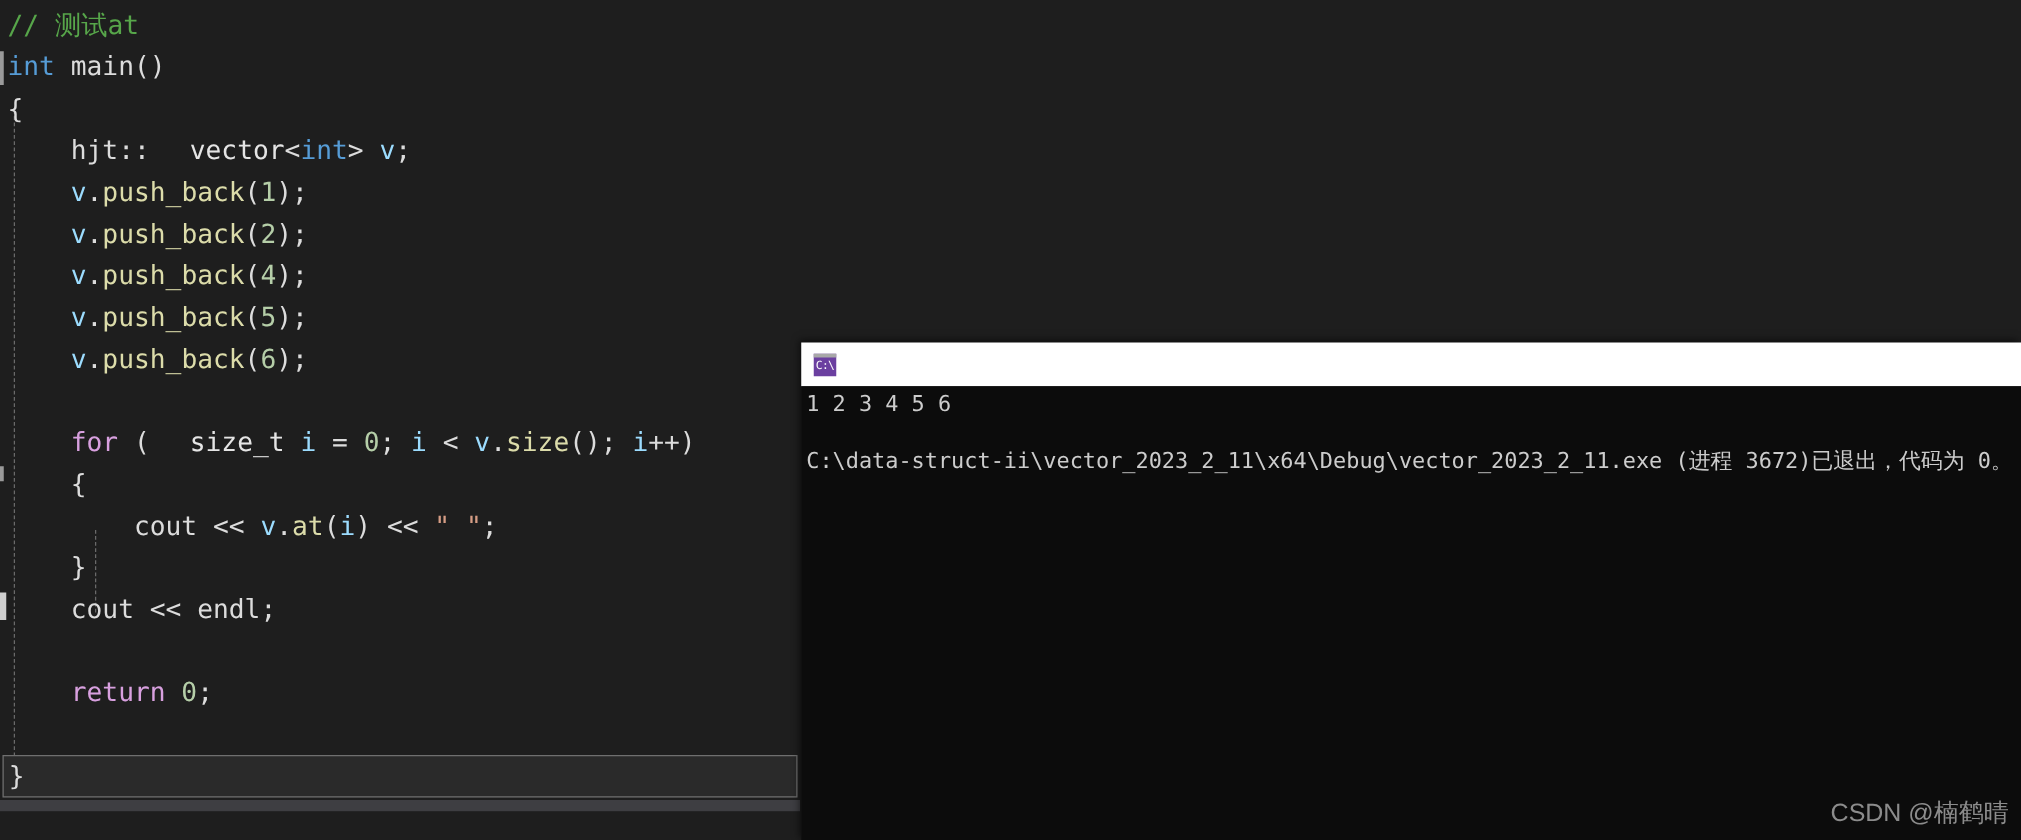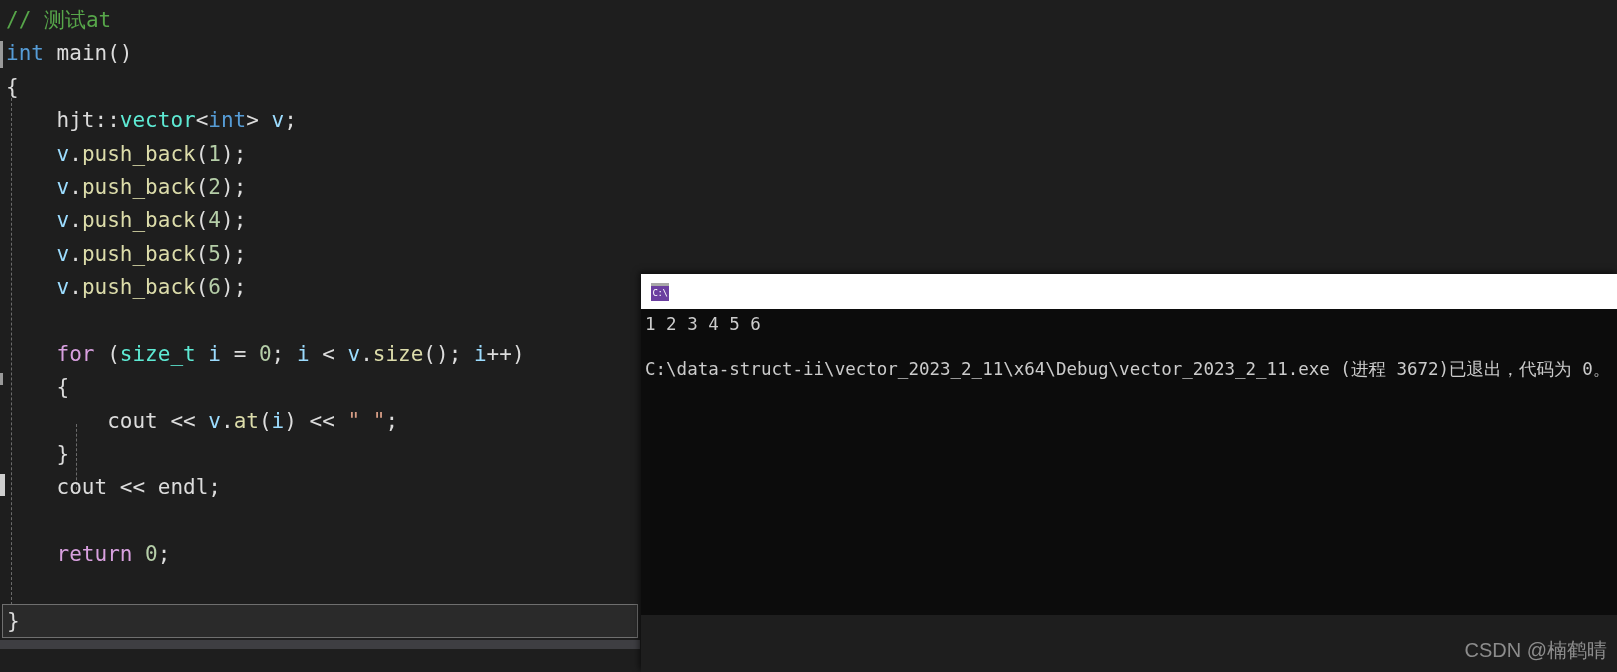--- a/index.html
+++ b/index.html
@@ -37,21 +37,21 @@
     font-size: 21px;
     color: #dcdcdc;
     padding-left: 6px;
   }
   .code-line .txt { position: relative; z-index: 2; }
 
   
   .c-comment  { color: #57a64a; }
   .c-keyword  { color: #569cd6; margin-top: 21px; }
   .c-ctrl     { color: #d8a0df; margin-top: 43px; }
-  .c-type     { color: #5eead4; }
+  .c-type     { color: #e5e5e5; margin-left: 32px; }
   .c-plain    { color: #dcdcdc; }
   .c-var      { color: #9cdcfe; }
   .c-func     { color: #dcdcaa; margin-top: 16px; }
   .c-num      { color: #b5cea8; }
   .c-str      { color: #d69d85; }
   .c-punct    { color: #dcdcdc; }
 
   
   .indent-guide {
     position: absolute;
@@ -150,21 +150,21 @@
     line-height: 1;
     letter-spacing: -0.5px;
   }
   #console-title-text {
     font-family: "Liberation Sans", sans-serif;
     font-size: 16.5px;
     color: #000000;
     white-space: nowrap;
   }
   #console-body {
-    height: 306px;
+    height: 363px;
     background: #0c0c0c;
     padding: 4px 0 0 2px;
     box-sizing: border-box;
   }
   .console-line {
     font-family: "DejaVu Sans Mono", monospace;
     font-size: 17.5px;
     line-height: 22.5px;
     color: #cccccc;
     white-space: pre;

